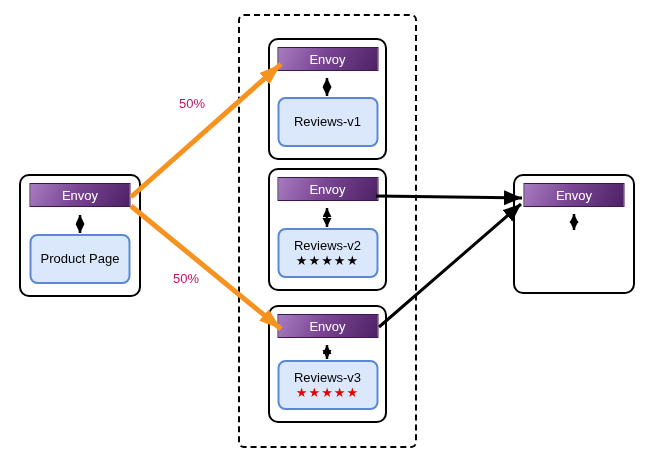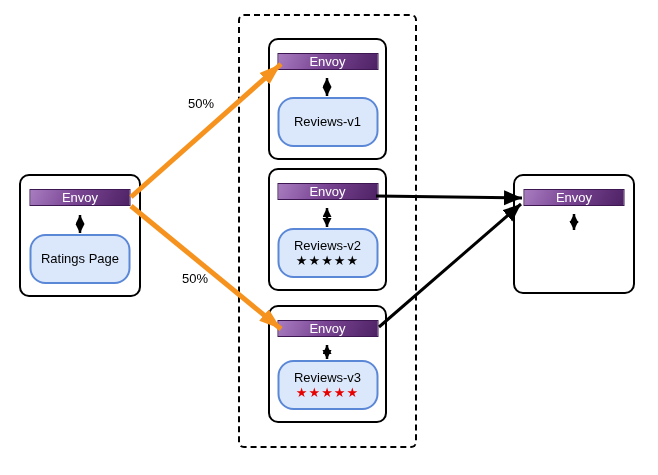--- a/index.html
+++ b/index.html
@@ -17,56 +17,56 @@
     position:absolute;background:#fff;border:2.5px solid #000;border-radius:10px;
     box-sizing:border-box;
   }
   #n-product{left:19px;top:174px;width:122px;height:123px;}
   #n-r1{left:268px;top:38px;width:119px;height:122px;}
   #n-r2{left:268px;top:168px;width:119px;height:123px;}
   #n-r3{left:268px;top:305px;width:119px;height:118px;}
   #n-ratings{left:513px;top:174px;width:122px;height:120px;}
   
   .envoy{
-    position:absolute;left:50%;transform:translateX(-50%);top:13px;width:101px;height:17px;
+    position:absolute;left:50%;transform:translateX(-50%);top:7px;width:101px;height:24px;
     background:linear-gradient(115deg,#a87cc0 0%,#7a4694 45%,#4e2164 100%);
     border:1.5px solid #3d1752;box-sizing:border-box;
     display:flex;align-items:center;justify-content:center;
     color:#ffffff;font-size:13px;text-align:right;
   }
   
   .service{
     position:absolute;left:50%;transform:translateX(-50%);bottom:11px;width:101px;height:50px;
-    background:#dbe8fb;border:2px solid #5b87d7;border-radius:16px;box-sizing:border-box;
+    background:#dbe8fb;border:2px solid #5b87d7;border-radius:8px;box-sizing:border-box;
     display:flex;flex-direction:column;align-items:center;justify-content:center;
     color:#000;font-size:13px;line-height:1.15;text-align:center;
   }
   .stars{font-size:13px;line-height:1.05;letter-spacing:1px;}
   
   .edge-label{
-    position:absolute;width:44px;text-align:right;font-size:13px;color:#000000;
+    position:absolute;width:44px;text-align:center;font-size:13px;color:#be185d;
   }
   #lbl-top{left:170px;top:96px;}
   #lbl-bottom{left:164px;top:271px;}
   
   #connectors{position:absolute;left:0;top:0;pointer-events:none;}
 </style>
 </head>
 <body>
 
 <div id="canvas">
 
   <div class="dashed-group"></div>
 
   <div class="node" id="n-product">
     <div class="envoy">
       <span>Envoy</span>
     </div>
     <div class="service">
-      <div>Ratings Page</div>
+      <div>Product Page</div>
     </div>
   </div>
 
   <div class="node" id="n-r1">
     <div class="envoy">
       <span>Envoy</span>
     </div>
     <div class="service">
       <div>Reviews-v1</div>
     </div>

